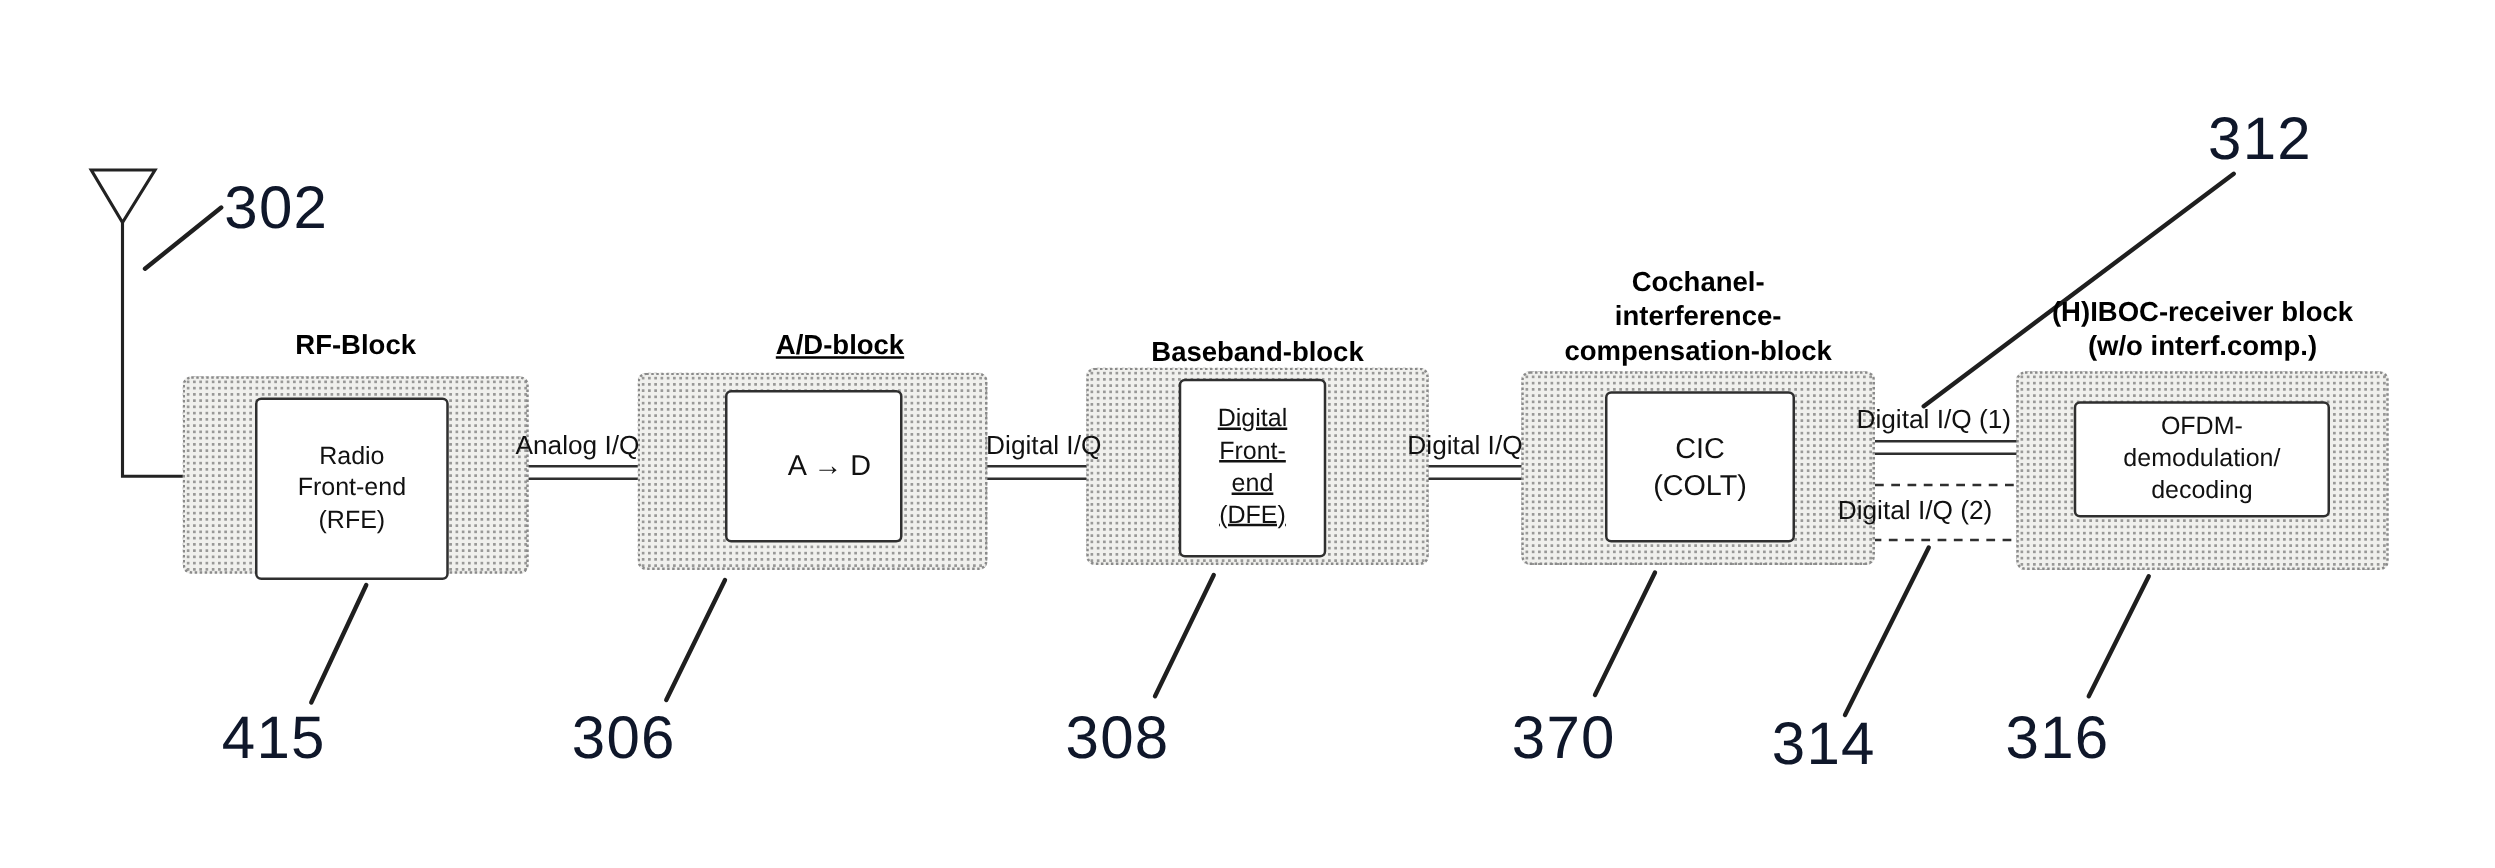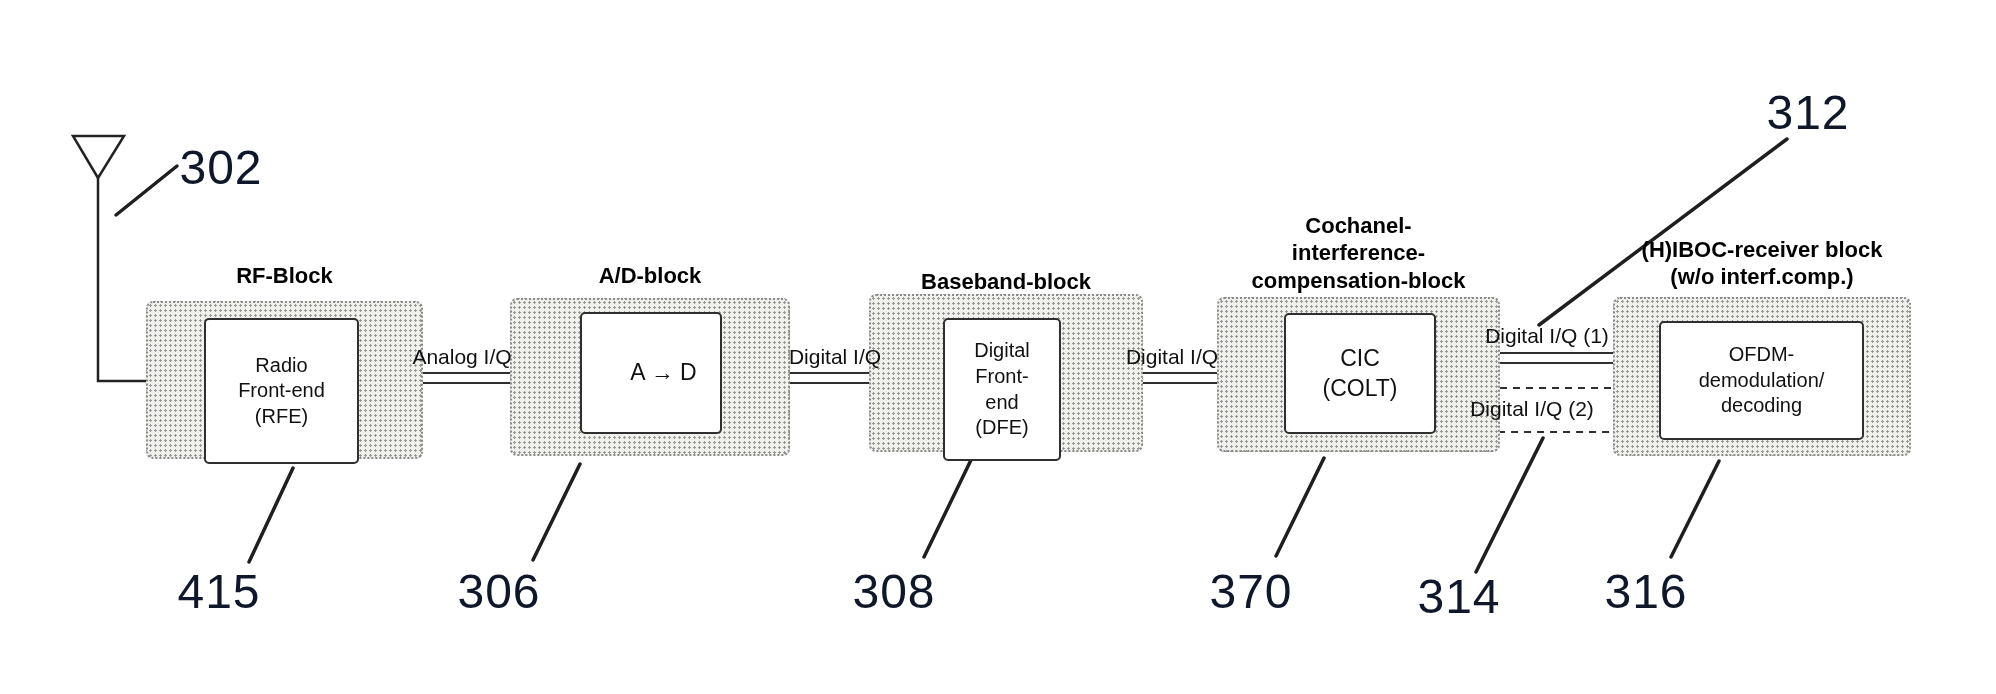--- a/index.html
+++ b/index.html
@@ -60,42 +60,42 @@
     <path d="M1543,438 L1476,572" stroke="#1f1f1f" stroke-width="3.5" stroke-linecap="round"></path>
     <path d="M1719,461 L1671,557" stroke="#1f1f1f" stroke-width="3.5" stroke-linecap="round"></path>
   </svg>
 
   <div class="block-title" style="left:146px;top:262px;width:277px;">RF-Block</div>
   <div class="outer-block" style="left:146px;top:301px;width:277px;height:158px;"></div>
   <div class="inner-box" style="left:204px;top:318px;width:155px;height:146px;">Radio
 Front-end
 (RFE)</div>
 
-  <div class="block-title" style="left:510px;top:262px;width:280px;">A/D-block</div>
+  <div class="block-title" style="left:532px;top:262px;width:280px;text-decoration:underline;">A/D-block</div>
   <div class="outer-block" style="left:510px;top:298px;width:280px;height:158px;"></div>
   <div class="inner-box big" style="left:580px;top:312px;width:142px;height:122px;padding-left:25px;">A → D</div>
 
   <div class="block-title" style="left:869px;top:268px;width:274px;">Baseband-block</div>
   <div class="outer-block" style="left:869px;top:294px;width:274px;height:158px;"></div>
-  <div class="inner-box" style="left:943px;top:318px;width:118px;height:143px;">Digital
+  <div class="inner-box" style="left:943px;top:303px;width:118px;height:143px;text-decoration:underline;">Digital
 Front-
 end
 (DFE)</div>
 
   <div class="block-title" style="left:1197px;top:212px;width:323px;">Cochanel-
 interference-
 compensation-block</div>
   <div class="outer-block" style="left:1217px;top:297px;width:283px;height:155px;"></div>
   <div class="inner-box big" style="left:1284px;top:313px;width:152px;height:121px;">CIC
 (COLT)</div>
 
   <div class="block-title" style="left:1593px;top:236px;width:338px;">(H)IBOC-receiver block
 (w/o interf.comp.)</div>
   <div class="outer-block" style="left:1613px;top:297px;width:298px;height:159px;"></div>
-  <div class="inner-box" style="left:1659px;top:321px;width:205px;height:119px;">OFDM-
+  <div class="inner-box" style="left:1659px;top:321px;width:205px;height:93px;">OFDM-
 demodulation/
 decoding</div>
 
   <div class="signal-label" style="left:462px;top:345px;">Analog I/Q</div>
   <div class="signal-label" style="left:835px;top:345px;">Digital I/Q</div>
   <div class="signal-label" style="left:1172px;top:345px;">Digital I/Q</div>
   <div class="signal-label" style="left:1547px;top:324px;">Digital I/Q (1)</div>
   <div class="signal-label" style="left:1532px;top:397px;">Digital I/Q (2)</div>
 
   <div class="ref-num" style="left:221px;top:167px;">302</div>

